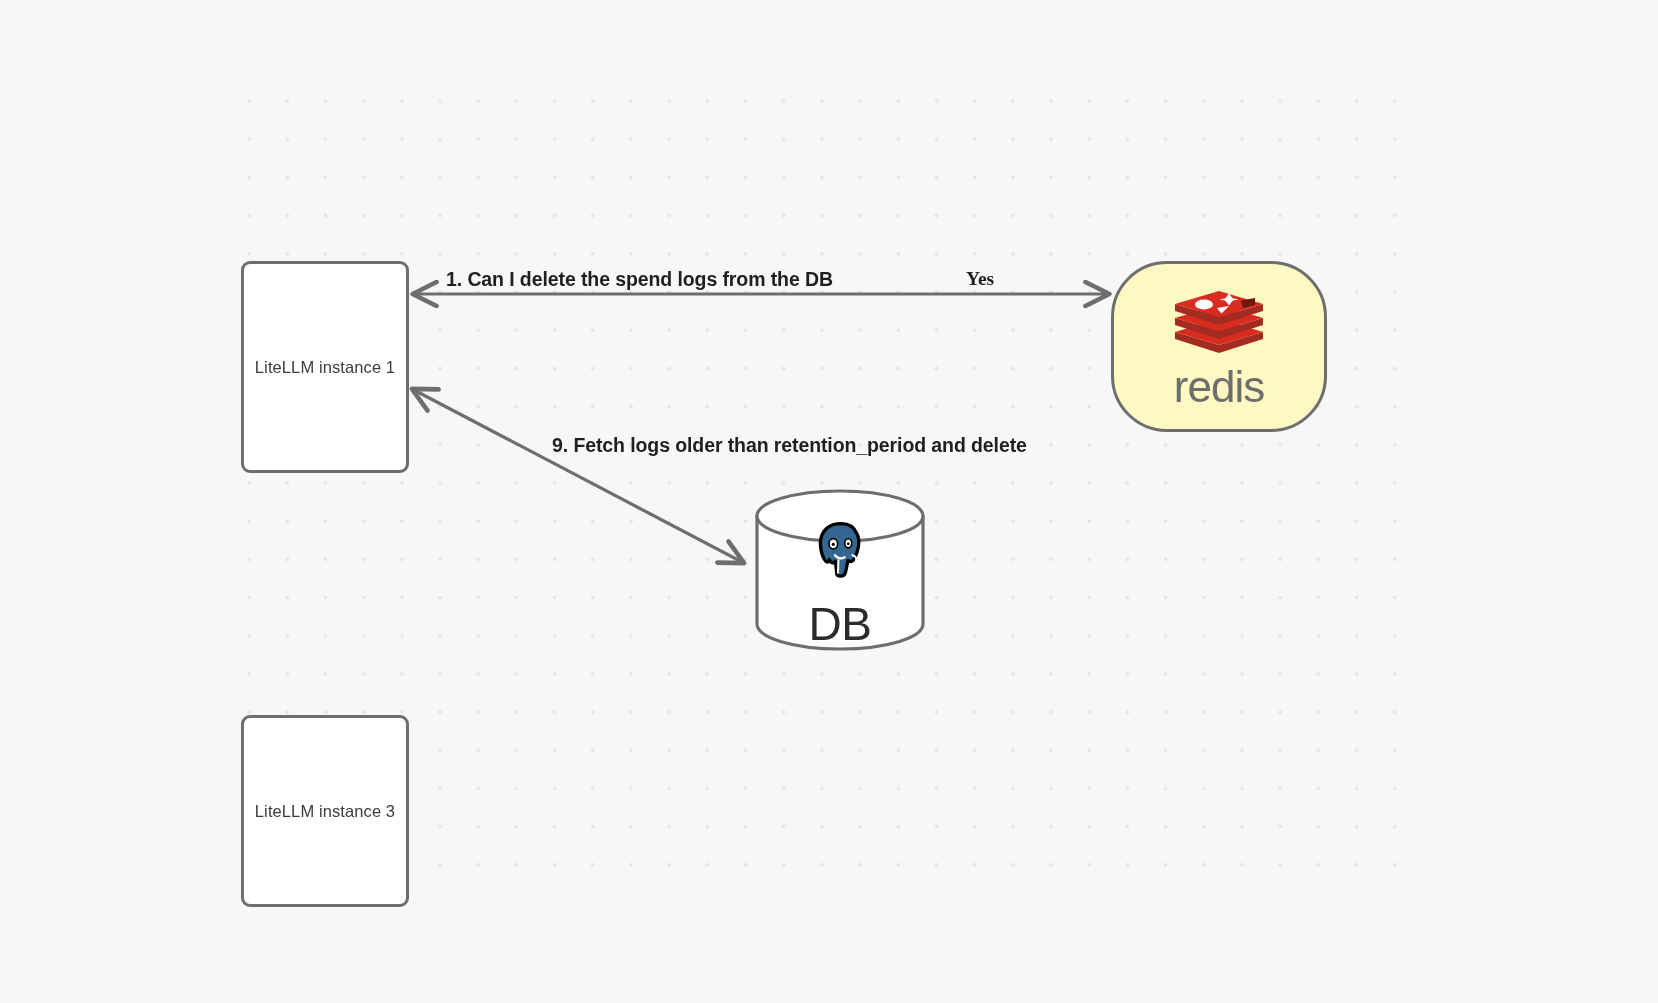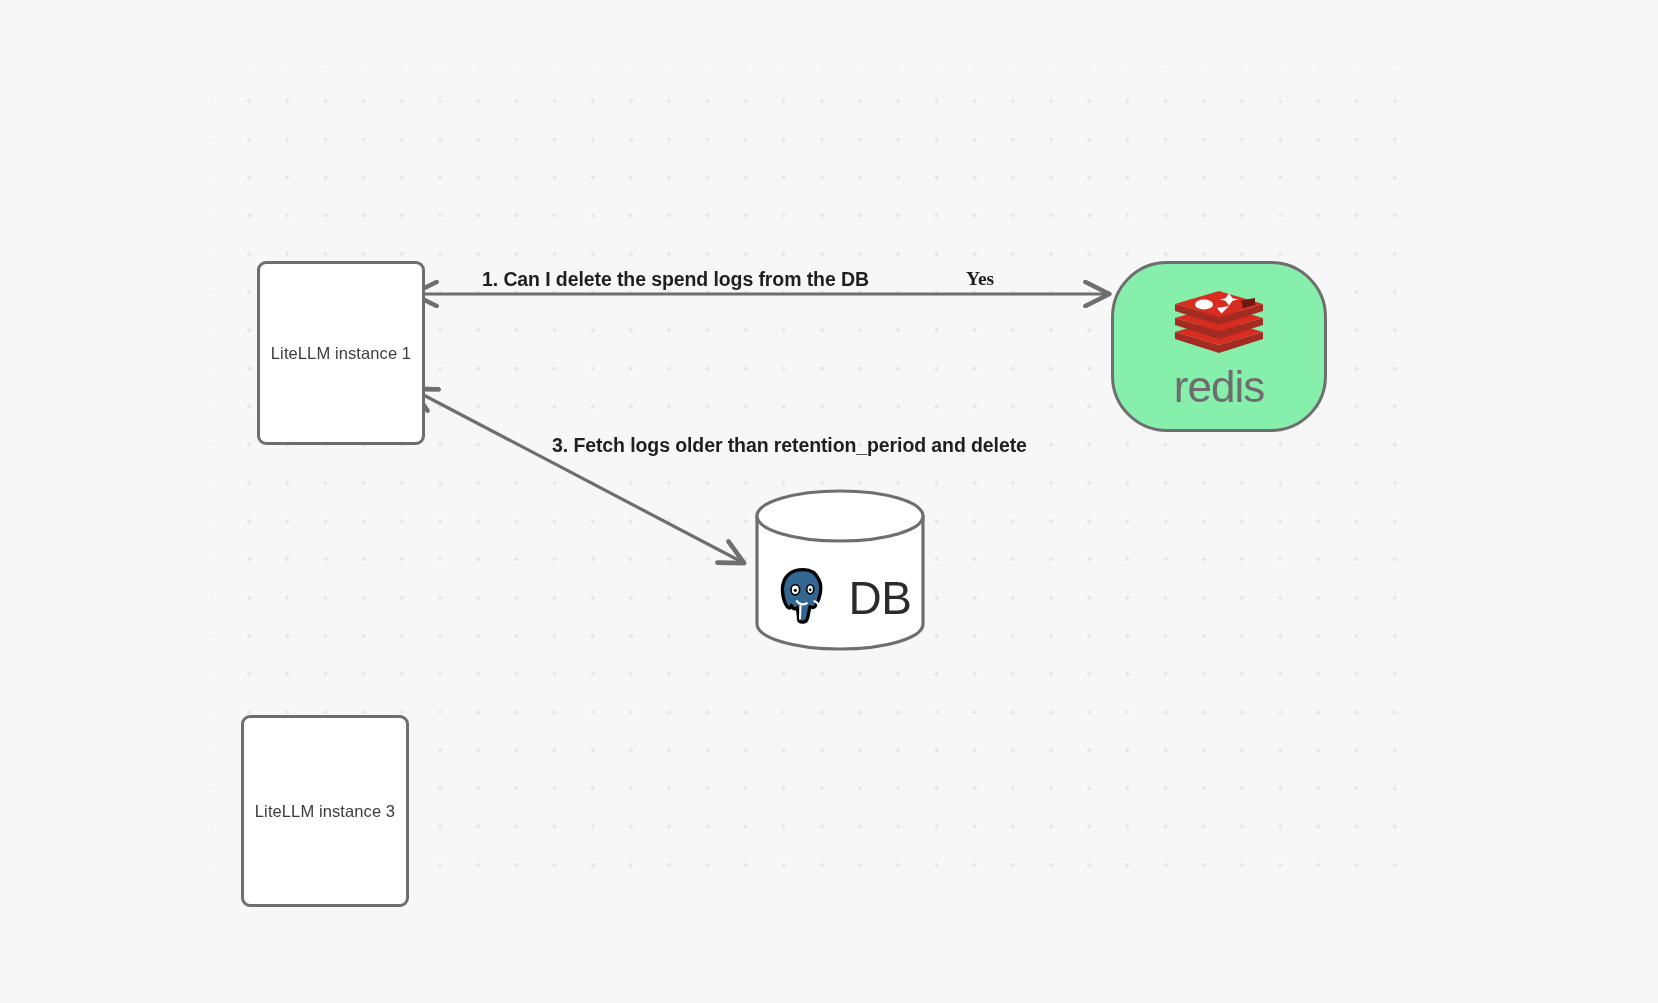--- a/index.html
+++ b/index.html
@@ -49,32 +49,32 @@
     display: flex;
     align-items: center;
     justify-content: center;
   }
   .node-box .node-label {
     font-size: 16.5px;
     color: #3c3c3c;
     letter-spacing: 0.1px;
     font-family: "Liberation Sans", sans-serif;
   }
-  #litellm-1 { left: 241px; top: 261px; width: 168px; height: 184px; margin-left: 16px; }
+  #litellm-1 { left: 241px; top: 261px; width: 168px; height: 212px; }
   #litellm-2 { left: 241px; top: 488px; width: 168px; height: 168px; }
   #litellm-3 { left: 241px; top: 715px; width: 168px; height: 192px; }
 
   
   #redis-node {
     position: absolute;
     left: 1111px;
     top: 261px;
     width: 216px;
     height: 171px;
-    background: #86efac;
+    background: #fef9c3;
     border: 3px solid #6e6e6e;
     border-radius: 56px;
     box-sizing: border-box;
     display: flex;
     flex-direction: column;
     align-items: center;
     justify-content: center;
   }
   #redis-node .redis-mark { margin-bottom: 2px; }
   #redis-node .redis-wordmark {
@@ -90,48 +90,49 @@
   #db-node {
     position: absolute;
     left: 754px;
     top: 489px;
     width: 172px;
     height: 162px;
   }
   #db-node .db-content {
     position: absolute;
     left: 0;
-    top: 16px;
+    top: 0;
     width: 172px;
     height: 162px;
     display: flex;
     align-items: center;
     justify-content: center;
     gap: 14px;
     padding-top: 24px;
     box-sizing: border-box;
+    flex-direction: column;
   }
   #db-node .db-text {
     font-size: 46px;
     color: #2b2b2b;
     font-family: "Liberation Sans", sans-serif;
     line-height: 1;
     letter-spacing: -0.5px;
   }
 
   
   .edge-label {
     position: absolute;
     font-weight: bold;
     color: #1f1f1f;
     white-space: nowrap;
     font-family: "Liberation Sans", sans-serif;
   }
   #label-step1 {
-    left: 482px;
+    left: 446px;
     top: 268px;
     font-size: 19.5px;
     letter-spacing: -0.1px;
   }
   #label-yes {
     left: 966px;
     top: 268px;
     font-size: 19.5px;
     font-family: Liberation Serif, serif;
   }
@@ -218,15 +219,15 @@
         </svg>
       </span>
       <span class="db-text">DB</span>
     </div>
   </div>
 
   <div class="edge-label" id="label-step1">1.  Can I delete the spend logs from the DB</div>
 
   <div class="edge-label" id="label-yes">Yes</div>
 
-  <div class="edge-label" id="label-step2">3.  Fetch logs older than retention_period and delete</div>
+  <div class="edge-label" id="label-step2">9.  Fetch logs older than retention_period and delete</div>
 
 </div>
 
 </body></html>

